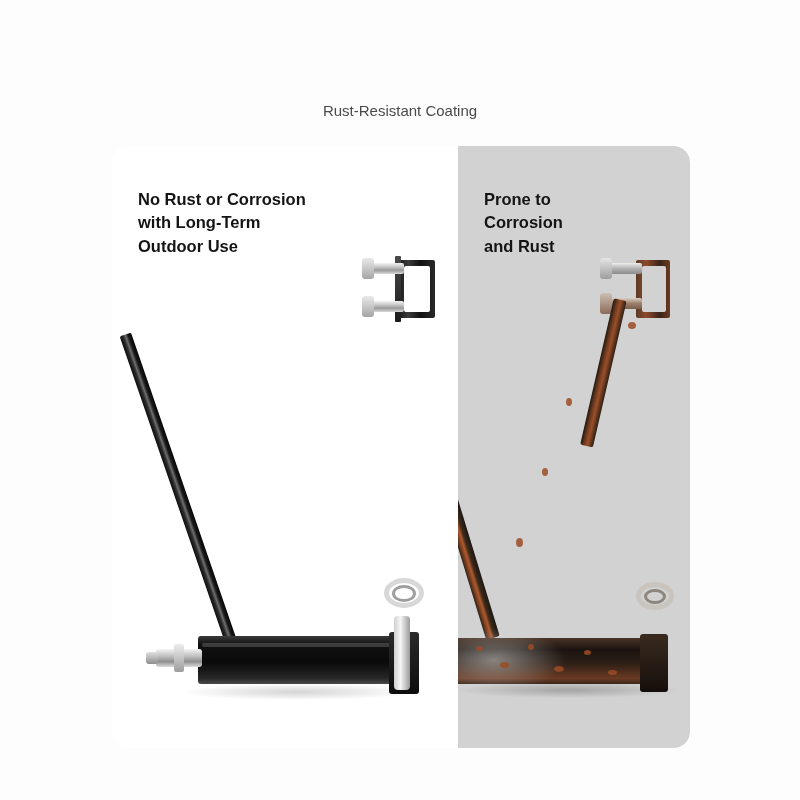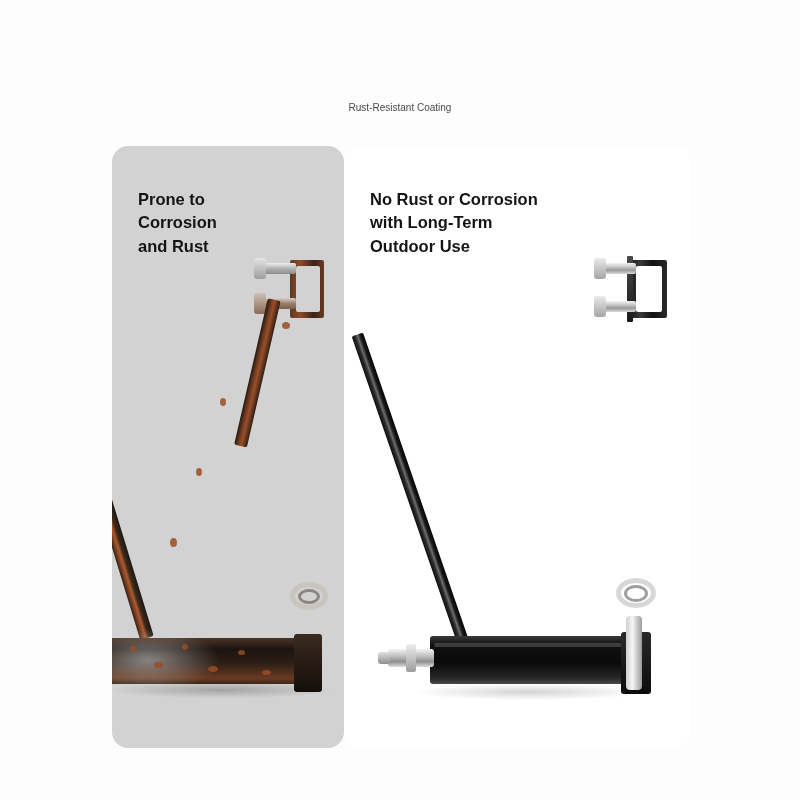--- a/index.html
+++ b/index.html
@@ -31,21 +31,21 @@
     letter-spacing: -0.7px;
     color: #f4511e;
   }
 
   .subhead {
     position: absolute;
     top: 102px;
     left: 0;
     width: 800px;
     text-align: center;
-    font-size: 10px;
+    font-size: 15px;
     color: #4a4a4a;
     font-weight: normal;
   }
 
   
   .compare {
     position: absolute;
     top: 146px;
     left: 112px;
     width: 578px;
@@ -358,20 +358,53 @@
   }
 </style>
 </head>
 <body>
 
 <div class="page">
 
   <div class="subhead">Rust-Resistant Coating</div>
 
   <div class="compare">
+
+    <div class="panel panel-good">
+      <div class="panel-label label-good">No Rust or Corrosion
+with Long-Term
+Outdoor Use</div>
+
+      <div class="art">
+        <div class="g-bracket"></div>
+        <div class="g-bracket-plate"></div>
+        <div class="g-bracket-inner"></div>
+
+        <div class="bolt g-bolt1"></div>
+        <div class="bolt-head g-bolt1h"></div>
+        <div class="bolt g-bolt2"></div>
+        <div class="bolt-head g-bolt2h"></div>
+
+        <div class="g-strut"></div>
+
+        <div class="g-arm"></div>
+        <div class="g-arm-hi"></div>
+
+        <div class="g-shaft"></div>
+        <div class="g-shaft-collar"></div>
+        <div class="g-shaft-tip"></div>
+
+        <div class="g-block"></div>
+        <div class="g-pin"></div>
+        <div class="g-ring"></div>
+        <div class="g-ring-in"></div>
+
+        <div class="g-shadow"></div>
+      </div>
+    </div>
 
     <div class="panel panel-bad">
       <div class="panel-label label-bad">Prone to
 Corrosion
 and Rust</div>
 
       <div class="art">
         <div class="b-bracket"></div>
         <div class="b-bracket-inner"></div>
 
@@ -398,47 +431,14 @@
         <div class="b-speck" style="left:170px; top:176px; width:8px;  height:7px;"></div>
 
         <div class="b-block"></div>
         <div class="b-ring"></div>
         <div class="b-ring-in"></div>
 
         <div class="b-shadow"></div>
       </div>
     </div>
 
-    <div class="panel panel-good">
-      <div class="panel-label label-good">No Rust or Corrosion
-with Long-Term
-Outdoor Use</div>
-
-      <div class="art">
-        <div class="g-bracket"></div>
-        <div class="g-bracket-plate"></div>
-        <div class="g-bracket-inner"></div>
-
-        <div class="bolt g-bolt1"></div>
-        <div class="bolt-head g-bolt1h"></div>
-        <div class="bolt g-bolt2"></div>
-        <div class="bolt-head g-bolt2h"></div>
-
-        <div class="g-strut"></div>
-
-        <div class="g-arm"></div>
-        <div class="g-arm-hi"></div>
-
-        <div class="g-shaft"></div>
-        <div class="g-shaft-collar"></div>
-        <div class="g-shaft-tip"></div>
-
-        <div class="g-block"></div>
-        <div class="g-pin"></div>
-        <div class="g-ring"></div>
-        <div class="g-ring-in"></div>
-
-        <div class="g-shadow"></div>
-      </div>
-    </div>
-
   </div>
 </div>
 
 </body></html>

